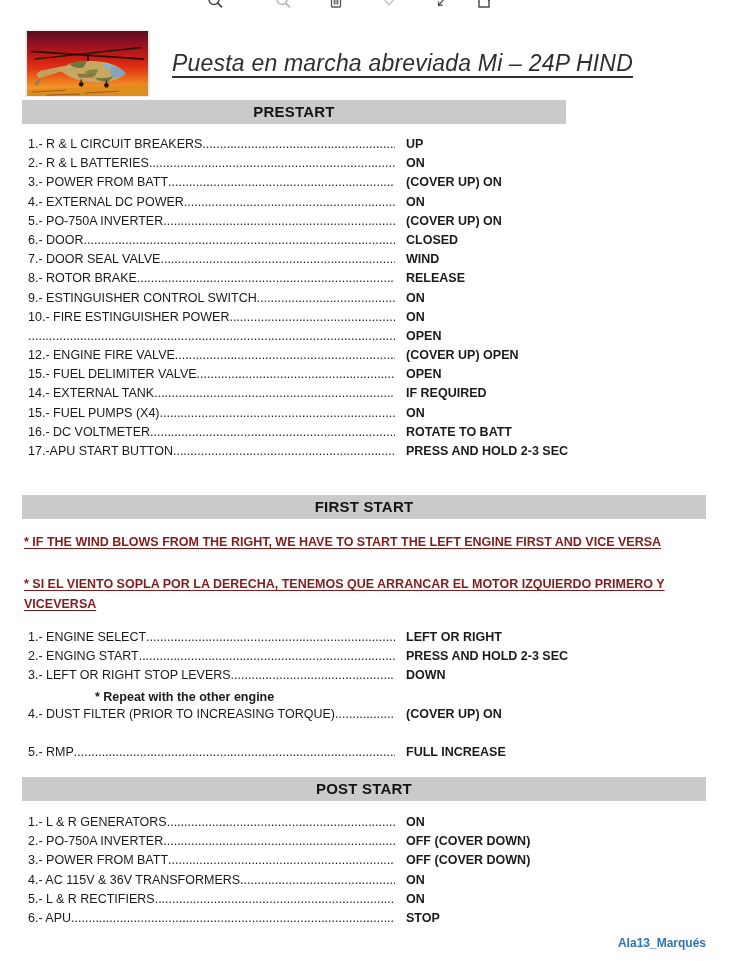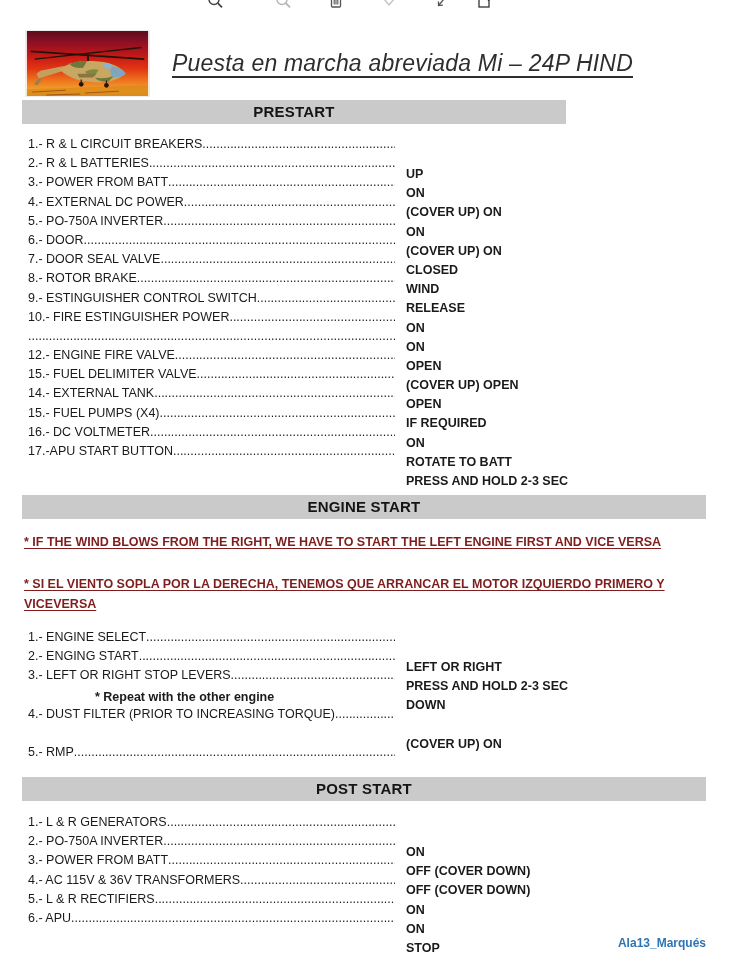--- a/index.html
+++ b/index.html
@@ -36,21 +36,21 @@
   .bar-poststart   { position:absolute; top:777px; left:22px; width:684px; }
   
   .list { position:absolute; left:28px; width:679px; font-size:12.5px; }
   .list-prestart    { top:137px; }
   .list-enginestart { top:630px; }
   .list-poststart   { top:815px; }
   .row { display:flex; align-items:flex-start; height:19.2px; }
   .row .left { width:367px; display:flex; align-items:baseline; overflow:hidden; white-space:nowrap; }
   .row .lbl { flex:0 0 auto; }
   .row .dots { flex:1 1 auto; overflow:hidden; color:#1a1a1a; }
-  .row .val { font-weight:700; padding-left:11px; white-space:nowrap;margin-top:30px; }
+  .row .val { font-weight:700; padding-left:11px; white-space:nowrap; }
   .note-row { height:19.2px; font-weight:700; padding-left:67px; line-height:19.2px; }
   .spacer-row { height:19.2px; }
   
   .warning {
     position:absolute; left:24px; max-width:692px;
     color:#7f1d1d; font-weight:700; font-size:12.5px; line-height:19.5px;
     text-decoration:underline; text-underline-offset:2px;
   }
   .warning-en { top:533px; }
   .warning-es { top:575px; }
@@ -283,21 +283,21 @@
     <div class="row">
       <span class="left">
         <span class="lbl">17.-APU START BUTTON</span>
         <span class="dots">..................................................................................................................................................................................</span>
       </span>
       <span class="val">PRESS AND HOLD 2-3 SEC</span>
     </div>
 
   </div>
 
-<div class="secbar bar-enginestart">ENGINE START</div>
+<div class="secbar bar-enginestart">FIRST START</div>
 <div class="warning warning-en">* IF THE WIND BLOWS FROM THE RIGHT, WE HAVE TO START THE LEFT ENGINE FIRST AND VICE VERSA</div>
 <div class="warning warning-es">* SI EL VIENTO SOPLA POR LA DERECHA, TENEMOS QUE ARRANCAR EL MOTOR IZQUIERDO PRIMERO Y VICEVERSA</div>
 <div class="list list-enginestart">
 
     <div class="row">
       <span class="left">
         <span class="lbl">1.- ENGINE SELECT</span>
         <span class="dots">..................................................................................................................................................................................</span>
       </span>
       <span class="val">LEFT OR RIGHT</span>

